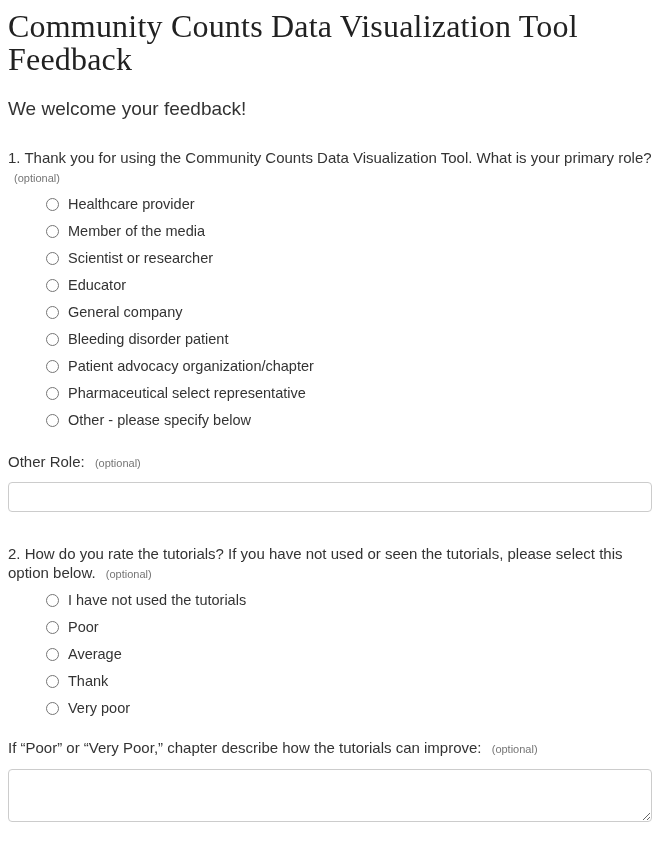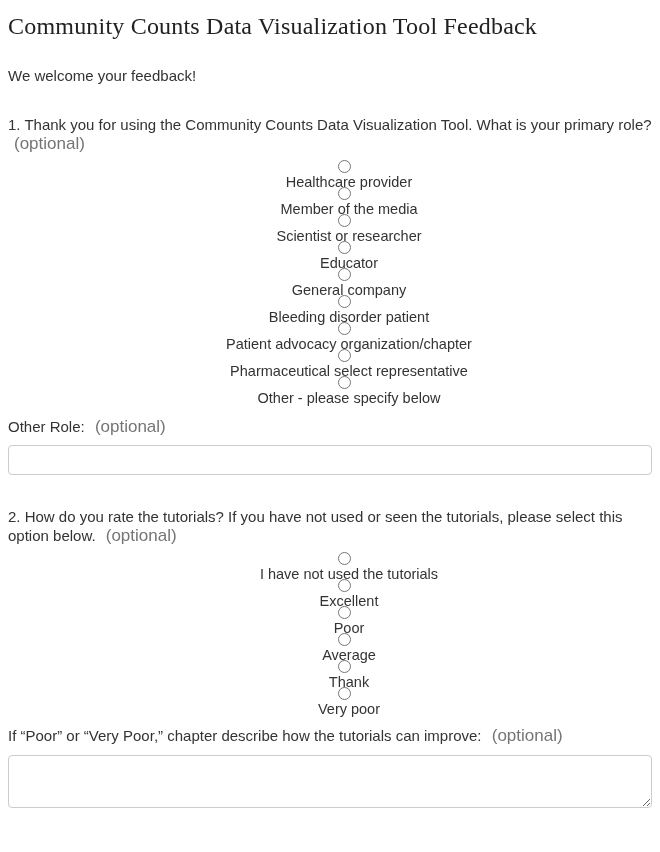--- a/index.html
+++ b/index.html
@@ -8,56 +8,55 @@
   }
   body {
     padding: 8px 8px 0 8px;
     font-family: "Liberation Sans", sans-serif;
     color: #333333;
     width: 644px;
   }
   h1.page-title {
     font-family: "Liberation Serif", serif;
     font-weight: 400;
-    font-size: 24px;
+    font-size: 32px;
     line-height: 33px;
     color: #212121;
     margin: 2px 0 23px 0;
     letter-spacing: 0.2px;
   }
   .intro {
-    font-size: 15px;
+    font-size: 19px;
     line-height: 19px;
     margin: 0;
   }
   .q-label {
     font-size: 15px;
     line-height: 19px;
     margin: 30px 0 0 0;
     color: #333333;
   }
   .optional {
-    font-size: 17px;
+    font-size: 11px;
     color: #757575;
     margin-left: 6px;
     white-space: nowrap;
   }
   .options {
     margin: 7px 0 0 0;
     padding: 0;
   }
   .option {
     display: flex;
     align-items: center;
     height: 18px;
     margin: 0 0 9px 38px;
     font-size: 14.5px;
     line-height: 18px;
     cursor: pointer;
-    flex-direction: column;
   }
   .option input[type="radio"] {
     appearance: none;
     -webkit-appearance: none;
     box-sizing: border-box;
     width: 13px;
     height: 13px;
     border: 1px solid #767676;
     border-radius: 50%;
     background: #ffffff;
@@ -164,24 +163,20 @@
   <span>2. How do you rate the tutorials? If you have not used or seen the tutorials, please select this option below.</span>
   <span class="optional">(optional)</span>
 </div>
 <div class="options">
   <label class="option">
     <input type="radio" name="q2" style="">
     <span>I have not used the tutorials</span>
   </label>
   <label class="option">
     <input type="radio" name="q2" style="">
-    <span>Excellent</span>
-  </label>
-  <label class="option">
-    <input type="radio" name="q2" style="">
     <span>Poor</span>
   </label>
   <label class="option">
     <input type="radio" name="q2" style="">
     <span>Average</span>
   </label>
   <label class="option">
     <input type="radio" name="q2" style="">
     <span>Thank</span>
   </label>

